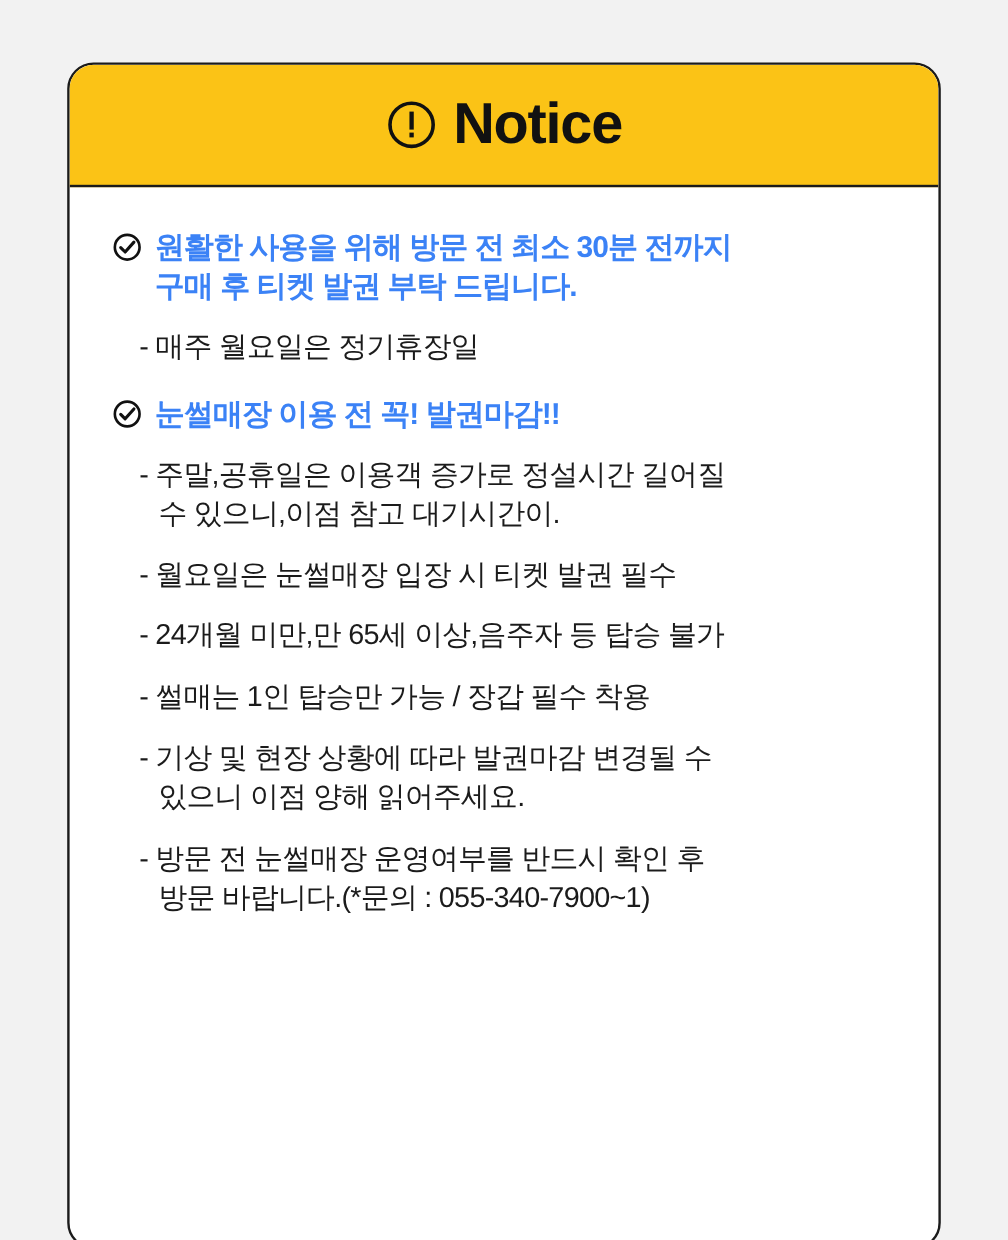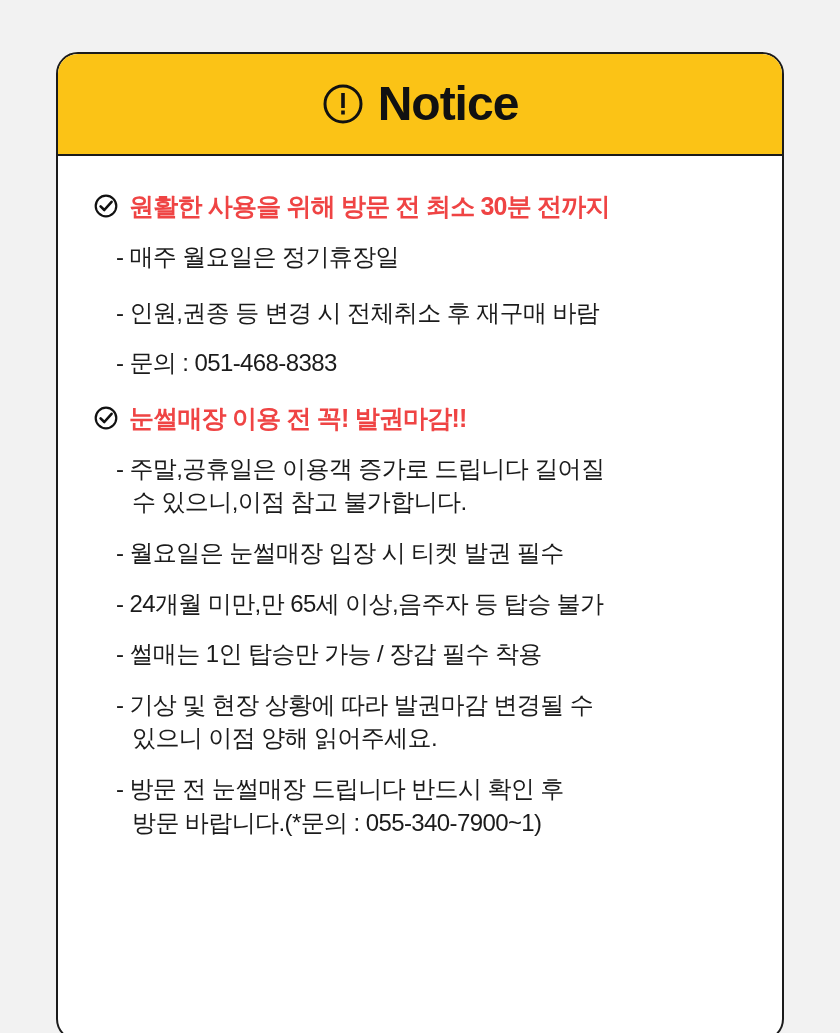--- a/index.html
+++ b/index.html
@@ -81,21 +81,21 @@
     flex: 0 0 24px;
     width: 24px;
     height: 24px;
     margin-top: 4px;
   }
   .check-icon svg { display: block; }
 
   .section-heading {
     font-size: 25px;
     font-weight: bold;
-    color: #ef4444;
+    color: #3b82f6;
     line-height: 1.32;
     letter-spacing: -0.8px;
   }
 
   .bullets {
     margin: 4px 0 0 0;
     padding: 0;
     list-style: none;
   }
 
@@ -136,53 +136,50 @@
     <div class="section">
       <div class="section-head">
         <span class="check-icon">
           <svg viewBox="0 0 24 24" width="24" height="24" aria-hidden="true">
             <circle cx="12" cy="12" r="10.3" fill="none" stroke="#111111" stroke-width="2.2"></circle>
             <path d="M6.6 12.3 L10.3 16 L17.6 7.8" fill="none" stroke="#111111" stroke-width="2.6" stroke-linecap="round" stroke-linejoin="round"></path>
           </svg>
         </span>
         <div>
           <div class="section-heading">원활한 사용을 위해 방문 전 최소 30분 전까지</div>
+          <div class="section-heading">구매 후 티켓 발권 부탁 드립니다.</div>
         </div>
       </div>
       <ul class="bullets">
         <li class="bullet">- 매주 월요일은 정기휴장일</li>
       </ul>
     </div>
 
     <div class="section">
-      <ul class="bullets">
-        <li class="bullet">- 인원,권종 등 변경 시 전체취소 후 재구매 바람</li>
-        <li class="bullet">- 문의 : 051-468-8383</li>
-      </ul>
     </div>
 
     <div class="section">
       <div class="section-head">
         <span class="check-icon">
           <svg viewBox="0 0 24 24" width="24" height="24" aria-hidden="true">
             <circle cx="12" cy="12" r="10.3" fill="none" stroke="#111111" stroke-width="2.2"></circle>
             <path d="M6.6 12.3 L10.3 16 L17.6 7.8" fill="none" stroke="#111111" stroke-width="2.6" stroke-linecap="round" stroke-linejoin="round"></path>
           </svg>
         </span>
         <div>
           <div class="section-heading">눈썰매장 이용 전 꼭! 발권마감!!</div>
         </div>
       </div>
       <ul class="bullets">
-        <li class="bullet">- 주말,공휴일은 이용객 증가로 드립니다 길어질</li>
-        <li class="bullet sub">수 있으니,이점 참고 불가합니다.</li>
+        <li class="bullet">- 주말,공휴일은 이용객 증가로 정설시간 길어질</li>
+        <li class="bullet sub">수 있으니,이점 참고 대기시간이.</li>
         <li class="bullet">- 월요일은 눈썰매장 입장 시 티켓 발권 필수</li>
         <li class="bullet">- 24개월 미만,만 65세 이상,음주자 등 탑승 불가</li>
         <li class="bullet">- 썰매는 1인 탑승만 가능 / 장갑 필수 착용</li>
         <li class="bullet">- 기상 및 현장 상황에 따라 발권마감 변경될 수</li>
         <li class="bullet sub">있으니 이점 양해 읽어주세요.</li>
-        <li class="bullet">- 방문 전 눈썰매장 드립니다 반드시 확인 후</li>
+        <li class="bullet">- 방문 전 눈썰매장 운영여부를 반드시 확인 후</li>
         <li class="bullet sub">방문 바랍니다.(*문의 : 055-340-7900~1)</li>
       </ul>
     </div>
 
   </div>
 </div>
 
 </body></html>

